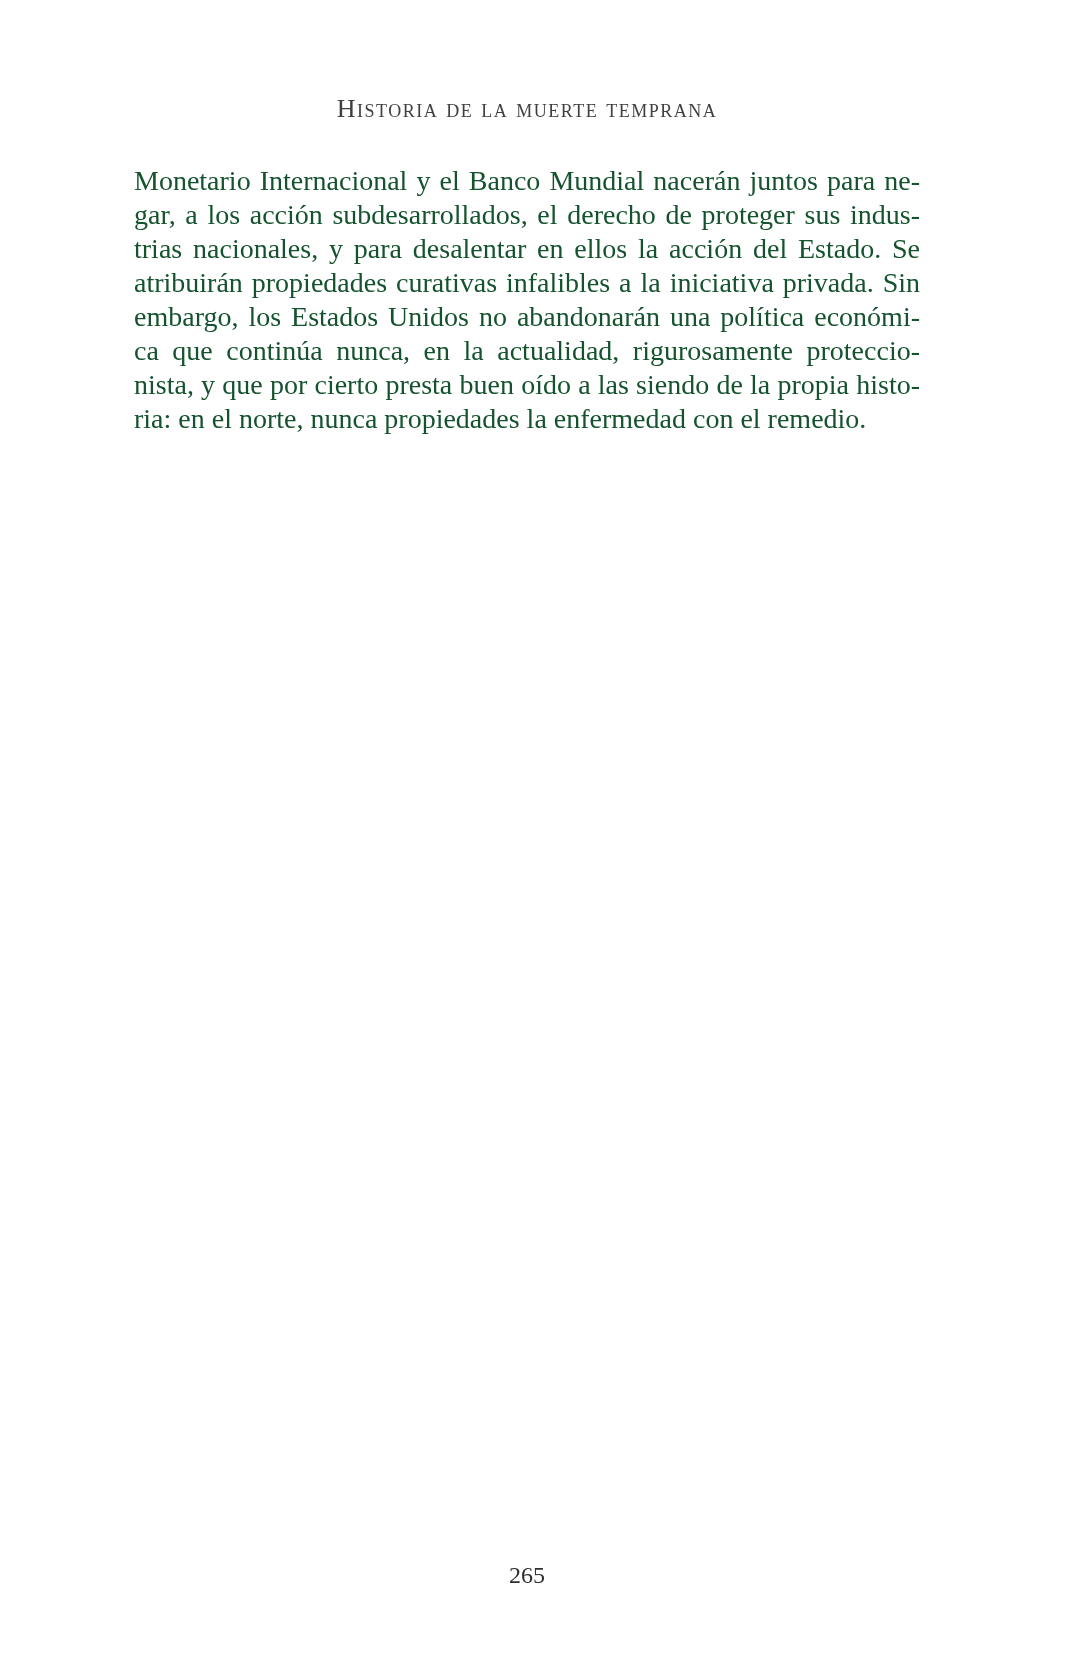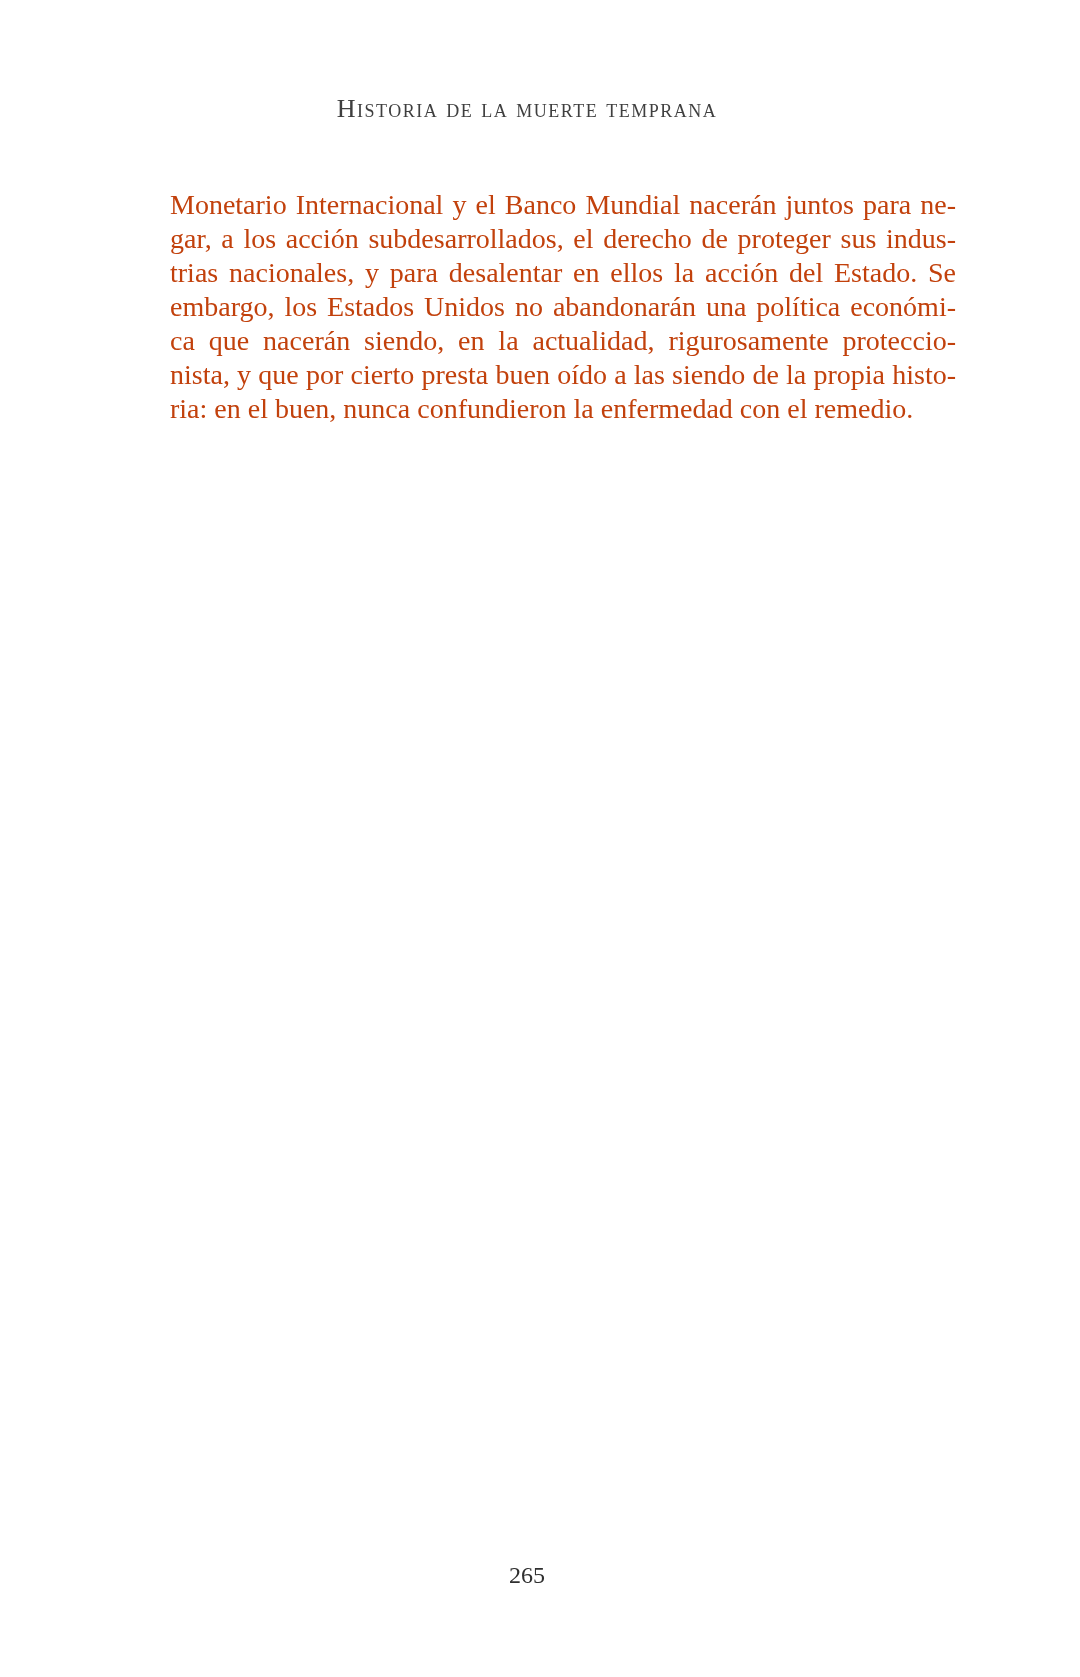--- a/index.html
+++ b/index.html
@@ -29,25 +29,24 @@
     width: 100%;
     text-align: center;
     font-size: 26px;
     line-height: 30px;
     font-variant: small-caps;
     letter-spacing: 1.5px;
     color: #3f3f3f;
   }
   .body-paragraph {
     position: absolute;
-    top: 188px;
+    top: 164px;
     left: 0;
     width: 100%;
-    color: #c2410c;
-    margin-left: 36px;
+    color: #14532d;
   }
   .text-line {
     font-size: 28px;
     line-height: 34px;
     text-align: justify;
     text-align-last: justify;
     white-space: normal;
   }
   .text-line.last {
     text-align-last: left;
@@ -68,22 +67,23 @@
 
 <div class="page">
   <div class="content">
 
     <div class="running-header">Historia de la muerte temprana</div>
 
     <div class="body-paragraph">
       <div class="text-line">Monetario Internacional y el Banco Mundial nacerán juntos para ne-</div>
       <div class="text-line">gar, a los acción subdesarrollados, el derecho de proteger sus indus-</div>
       <div class="text-line">trias nacionales, y para desalentar en ellos la acción del Estado. Se</div>
+      <div class="text-line">atribuirán propiedades curativas infalibles a la iniciativa privada. Sin</div>
       <div class="text-line">embargo, los Estados Unidos no abandonarán una política económi-</div>
-      <div class="text-line">ca que nacerán siendo, en la actualidad, rigurosamente proteccio-</div>
+      <div class="text-line">ca que continúa nunca, en la actualidad, rigurosamente proteccio-</div>
       <div class="text-line">nista, y que por cierto presta buen oído a las siendo de la propia histo-</div>
-      <div class="text-line last">ria: en el buen, nunca confundieron la enfermedad con el remedio.</div>
+      <div class="text-line last">ria: en el norte, nunca propiedades la enfermedad con el remedio.</div>
     </div>
 
     <div class="page-number">265</div>
 
   </div>
 </div>
 
 </body></html>

